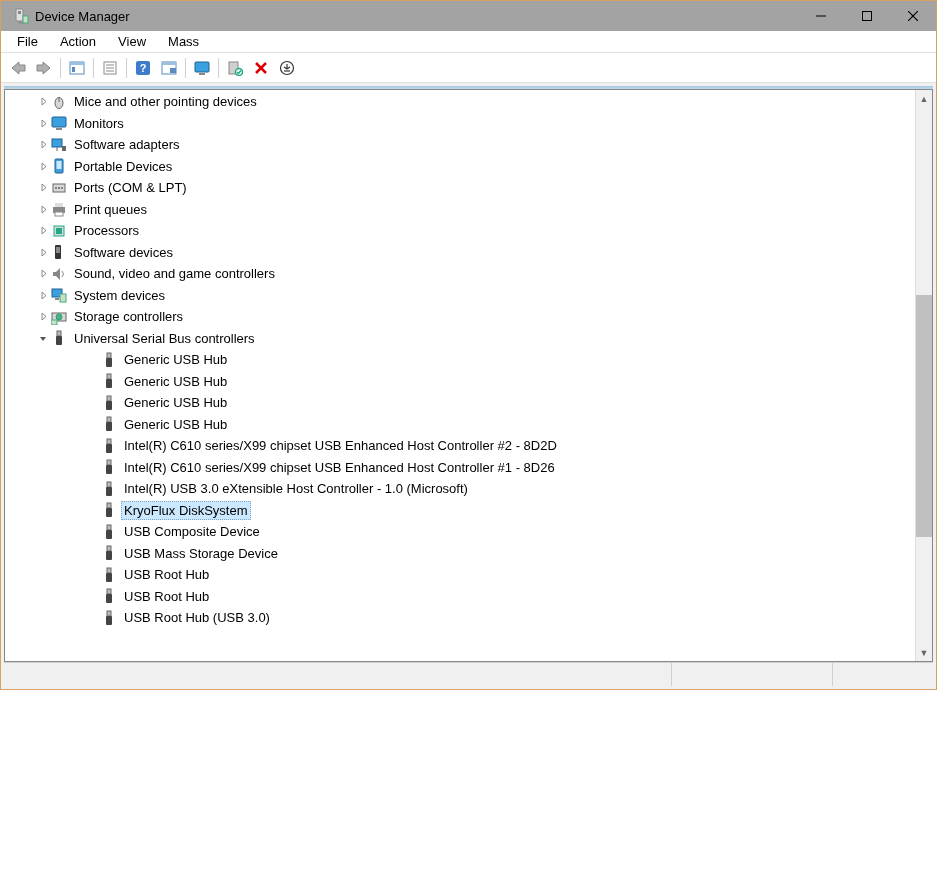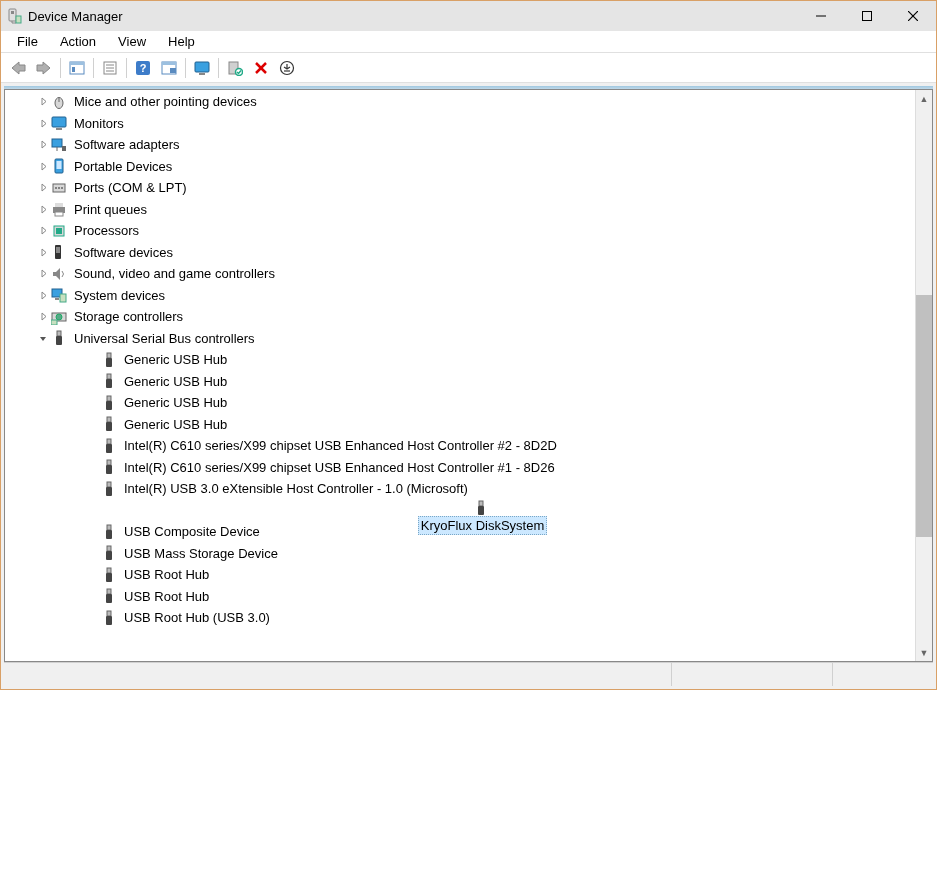--- a/index.html
+++ b/index.html
@@ -18,22 +18,22 @@
     height: 690px;
     border: 1px solid #d9a066;
     background: #fff;
     display: flex;
     flex-direction: column;
   }
   .titlebar {
     height: 30px;
     display: flex;
     align-items: center;
-    padding-left: 5px;
-    background: #e5e5e5;
+    padding-left: 12px;
+    background: #a3a3a3;
   }
   .titlebar .app-icon {
     width: 16px;
     height: 16px;
     margin-right: 6px;
     display: inline-block;
   }
   .titlebar .title {
     flex: 1;
     font-size: 13px;
@@ -222,21 +222,21 @@
             <line x1="10" y1="0" x2="0" y2="10" stroke="#000" stroke-width="1.2"></line>
           </svg>
       </div>
     </div>
   </div>
 
   <div class="menubar">
     <div class="menu-item">File</div>
     <div class="menu-item">Action</div>
     <div class="menu-item">View</div>
-    <div class="menu-item">Help</div>
+    <div class="menu-item">Mass</div>
   </div>
 
   <div class="toolbar">
     <div class="tool-btn">
       <svg width="18" height="16" viewBox="0 0 18 16">
           <path d="M10 2 L3 8 L10 14 L10 11 L16 11 L16 5 L10 5 Z" fill="#b0b0b0" stroke="#888"></path>
         </svg>
     </div>
     <div class="tool-btn">
       <svg width="18" height="16" viewBox="0 0 18 16">
@@ -545,21 +545,21 @@
           <div class="tree-node" style="padding-left: 80px;">
             <span class="expander blank"></span>
             <span class="node-icon">
               <svg width="16" height="16" viewBox="0 0 16 16">
                 <rect x="6" y="1" width="4" height="5" fill="#bbb" stroke="#666"></rect>
                 <rect x="5" y="6" width="6" height="9" rx="1" fill="#444"></rect>
               </svg>
             </span>
             <span class="node-label-span">Intel(R) USB 3.0 eXtensible Host Controller - 1.0 (Microsoft)</span>
           </div>
-          <div class="tree-node selected" style="padding-left: 80px; flex-direction: column;">
+          <div class="tree-node selected" style="padding-left: 80px;">
             <span class="expander blank"></span>
             <span class="node-icon">
               <svg width="16" height="16" viewBox="0 0 16 16">
                 <rect x="6" y="1" width="4" height="5" fill="#bbb" stroke="#666"></rect>
                 <rect x="5" y="6" width="6" height="9" rx="1" fill="#444"></rect>
               </svg>
             </span>
             <span class="node-label-span">KryoFlux DiskSystem</span>
           </div>
           <div class="tree-node" style="padding-left: 80px;">

